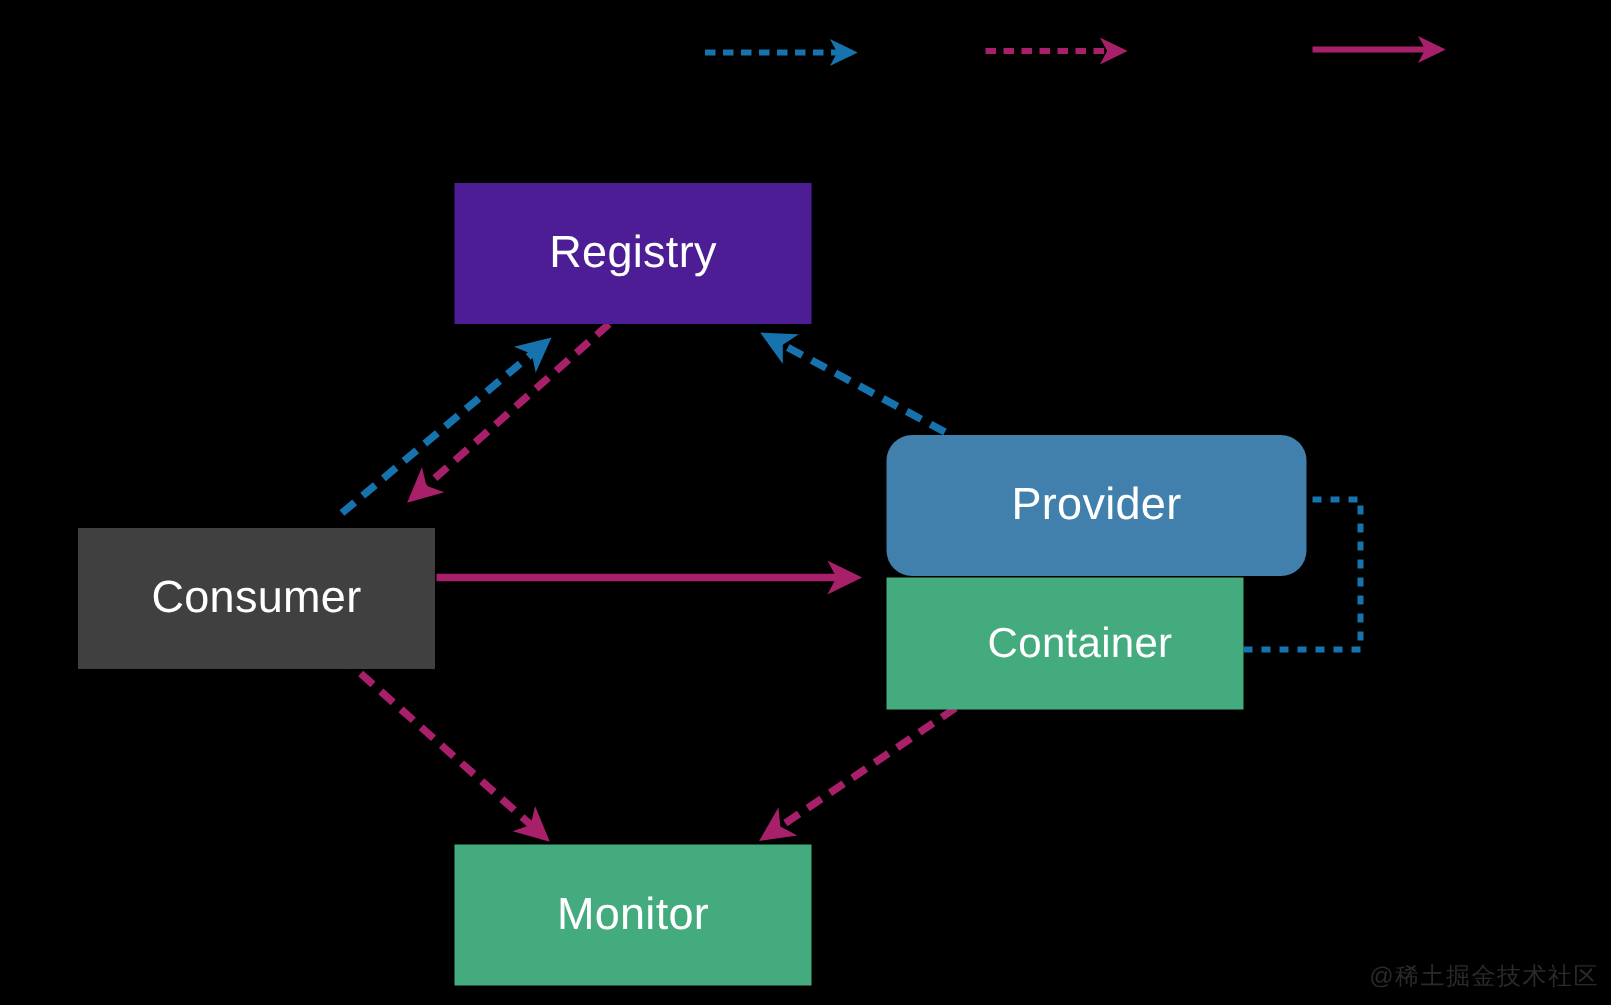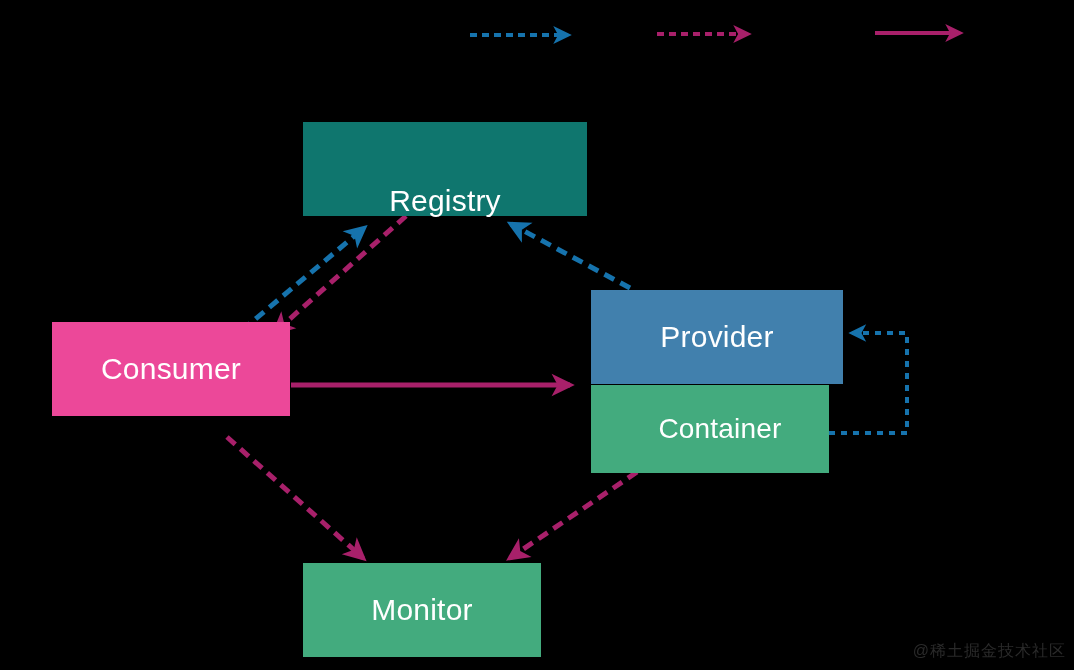--- a/index.html
+++ b/index.html
@@ -109,29 +109,29 @@
       <line x1="470" y1="35" x2="568" y2="35" stroke="#1673ad" stroke-width="4" stroke-dasharray="7 5" marker-end="url(#ah-blue)"></line>
     </g>
     <g>
       <line x1="657" y1="34" x2="748" y2="34" stroke="#a8206a" stroke-width="4" stroke-dasharray="7 5" marker-end="url(#ah-crimson)"></line>
     </g>
     <g>
       <line x1="875" y1="33" x2="960" y2="33" stroke="#a8206a" stroke-width="4" marker-end="url(#ah-crimson)"></line>
     </g>
   </svg>
 
-  <div class="node" id="node-registry" style="left: 303px; top: 122px; width: 284px; height: 94px; background: #0f766e; font-size: 30px; align-items: flex-end;">
+  <div class="node" id="node-registry" style="left: 303px; top: 122px; width: 238px; height: 94px; background: #4c1d95; font-size: 30px;">
     <span class="node-label">Registry</span>
   </div>
 
-  <div class="node" id="node-consumer" style="left: 52px; top: 322px; width: 238px; height: 94px; background: #ec4899; font-size: 30px;">
+  <div class="node" id="node-consumer" style="left: 52px; top: 352px; width: 238px; height: 94px; background: #404040; font-size: 30px;">
     <span class="node-label">Consumer</span>
   </div>
 
-  <div class="node" id="node-provider" style="left: 591px; top: 290px; width: 252px; height: 94px; background: rgb(65, 128, 173); font-size: 30px;">
+  <div class="node" id="node-provider" style="left: 591px; top: 290px; width: 280px; height: 94px; background: rgb(65, 128, 173); font-size: 30px; border-radius: 17px;">
     <span class="node-label">Provider</span>
   </div>
 
   <div class="node" id="node-container" style="left: 591px; top: 385px; width: 238px; height: 88px; background: rgb(67, 171, 126); font-size: 28px; padding-left: 20px;">
     <span class="node-label">Container</span>
   </div>
 
   <div class="node" id="node-monitor" style="left: 303px; top: 563px; width: 238px; height: 94px; background: rgb(67, 171, 126); font-size: 30px; text-align: center;">
     <span class="node-label">Monitor</span>
   </div>

